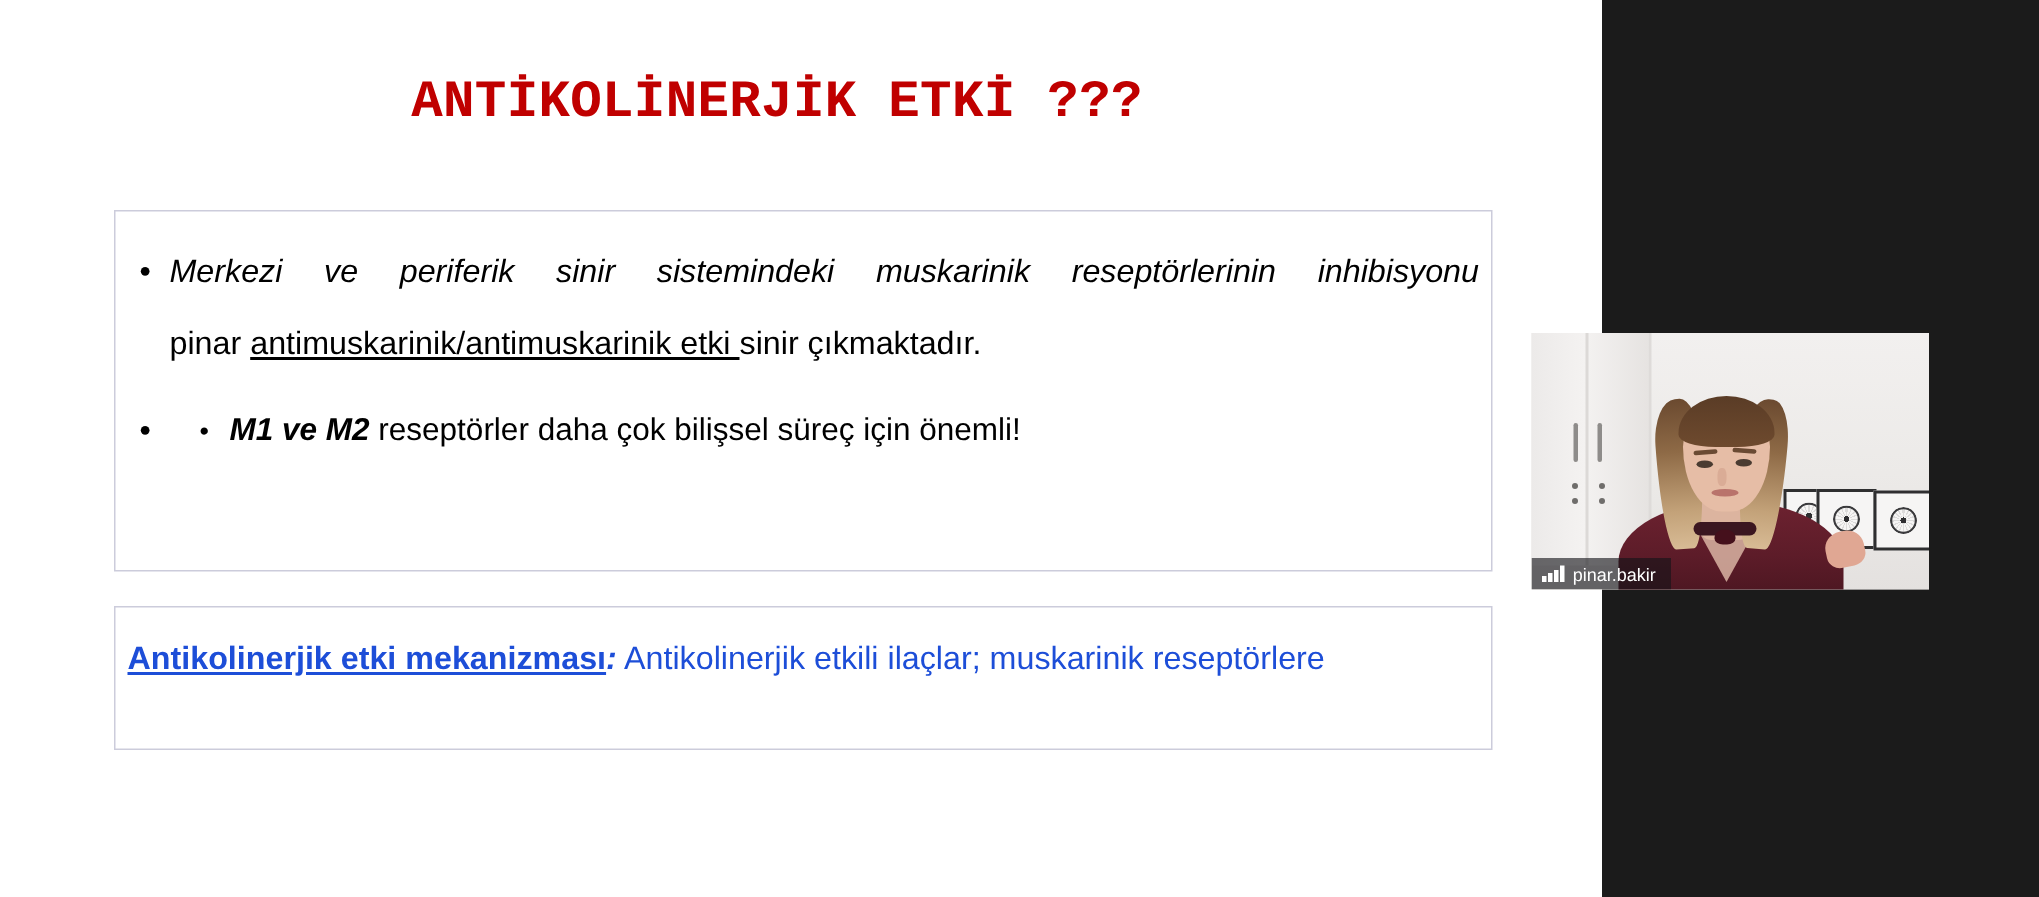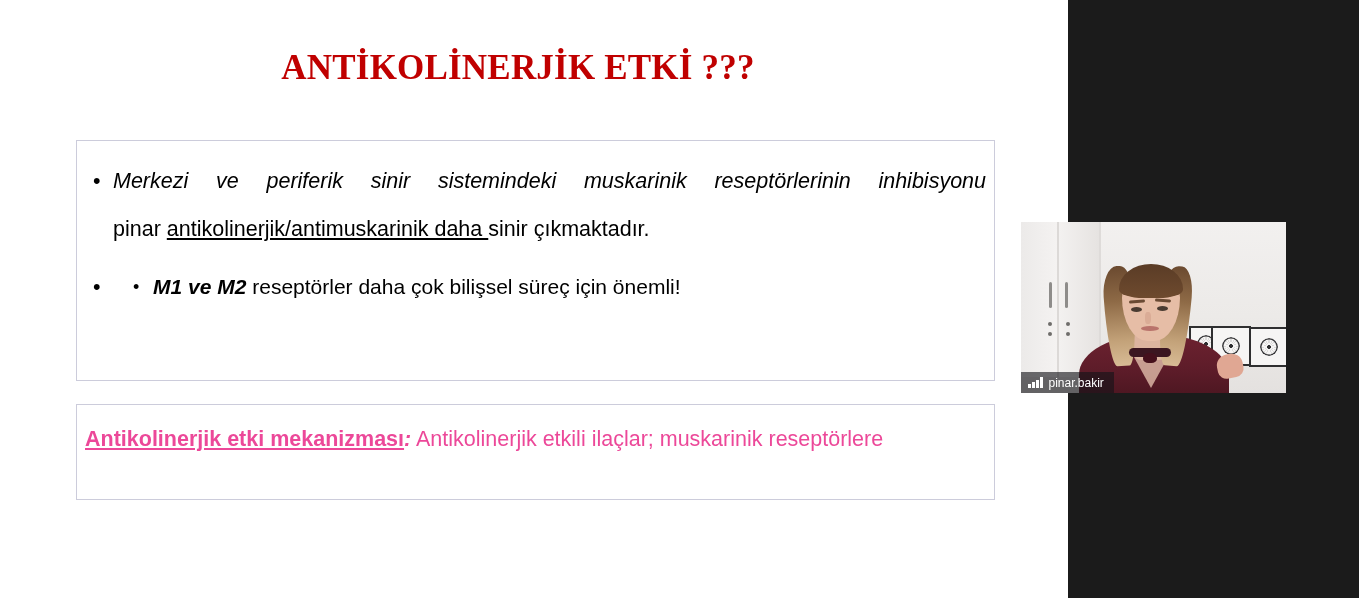--- a/index.html
+++ b/index.html
@@ -34,21 +34,21 @@
     position: absolute;
     left: 0;
     top: 48px;
     width: 1036px;
     text-align: center;
     color: #C00000;
     font-weight: bold;
     font-size: 35px;
     letter-spacing: 0.2px;
     white-space: nowrap;
-    font-family: Liberation Serif, serif;
+    font-family: Liberation Mono, monospace;
   }
 
   
   .textbox {
     position: absolute;
     background: #ffffff;
     border: 1px solid #ccccdb;
     box-sizing: border-box;
   }
   #box-main {
@@ -105,21 +105,21 @@
     left: 48px;
     top: 0;
     line-height: 48px;
     font-size: 18px;
   }
   .u { text-decoration: underline; }
   .b { font-weight: bold; font-style: italic; }
   .bu { font-weight: bold; text-decoration: underline; }
 
   .mech-text {
-    color: #ec4899;
+    color: #1d4ed8;
     font-size: 21.5px;
     line-height: 48px;
     text-align: left;
   }
 
   
   #right-panel {
     position: absolute;
     left: 1068px;
     top: 0;
@@ -324,21 +324,21 @@
 
   <div id="slide">
 
     <div id="slide-title">ANTİKOLİNERJİK ETKİ ???</div>
 
     <div class="textbox" id="box-main">
 
       <div class="bullet-row" id="bullet1">
         <span class="dot">•</span>
         <div class="line1">Merkezi  ve  periferik  sinir  sistemindeki  muskarinik  reseptörlerinin  inhibisyonu</div>
-        <div><span>pinar </span><span class="u">antikolinerjik/antimuskarinik daha </span><span>sinir çıkmaktadır.</span></div>
+        <div><span>pinar </span><span class="u">antimuskarinik/antimuskarinik etki </span><span>sinir çıkmaktadır.</span></div>
       </div>
 
       <div class="bullet-row" id="bullet2">
         <span class="dot">•</span>
       </div>
 
       <div id="subbullet">
         <span class="dot">•</span>
         <span class="b">M1 ve M2</span><span> reseptörler daha çok bilişsel süreç için önemli!</span>
       </div>

